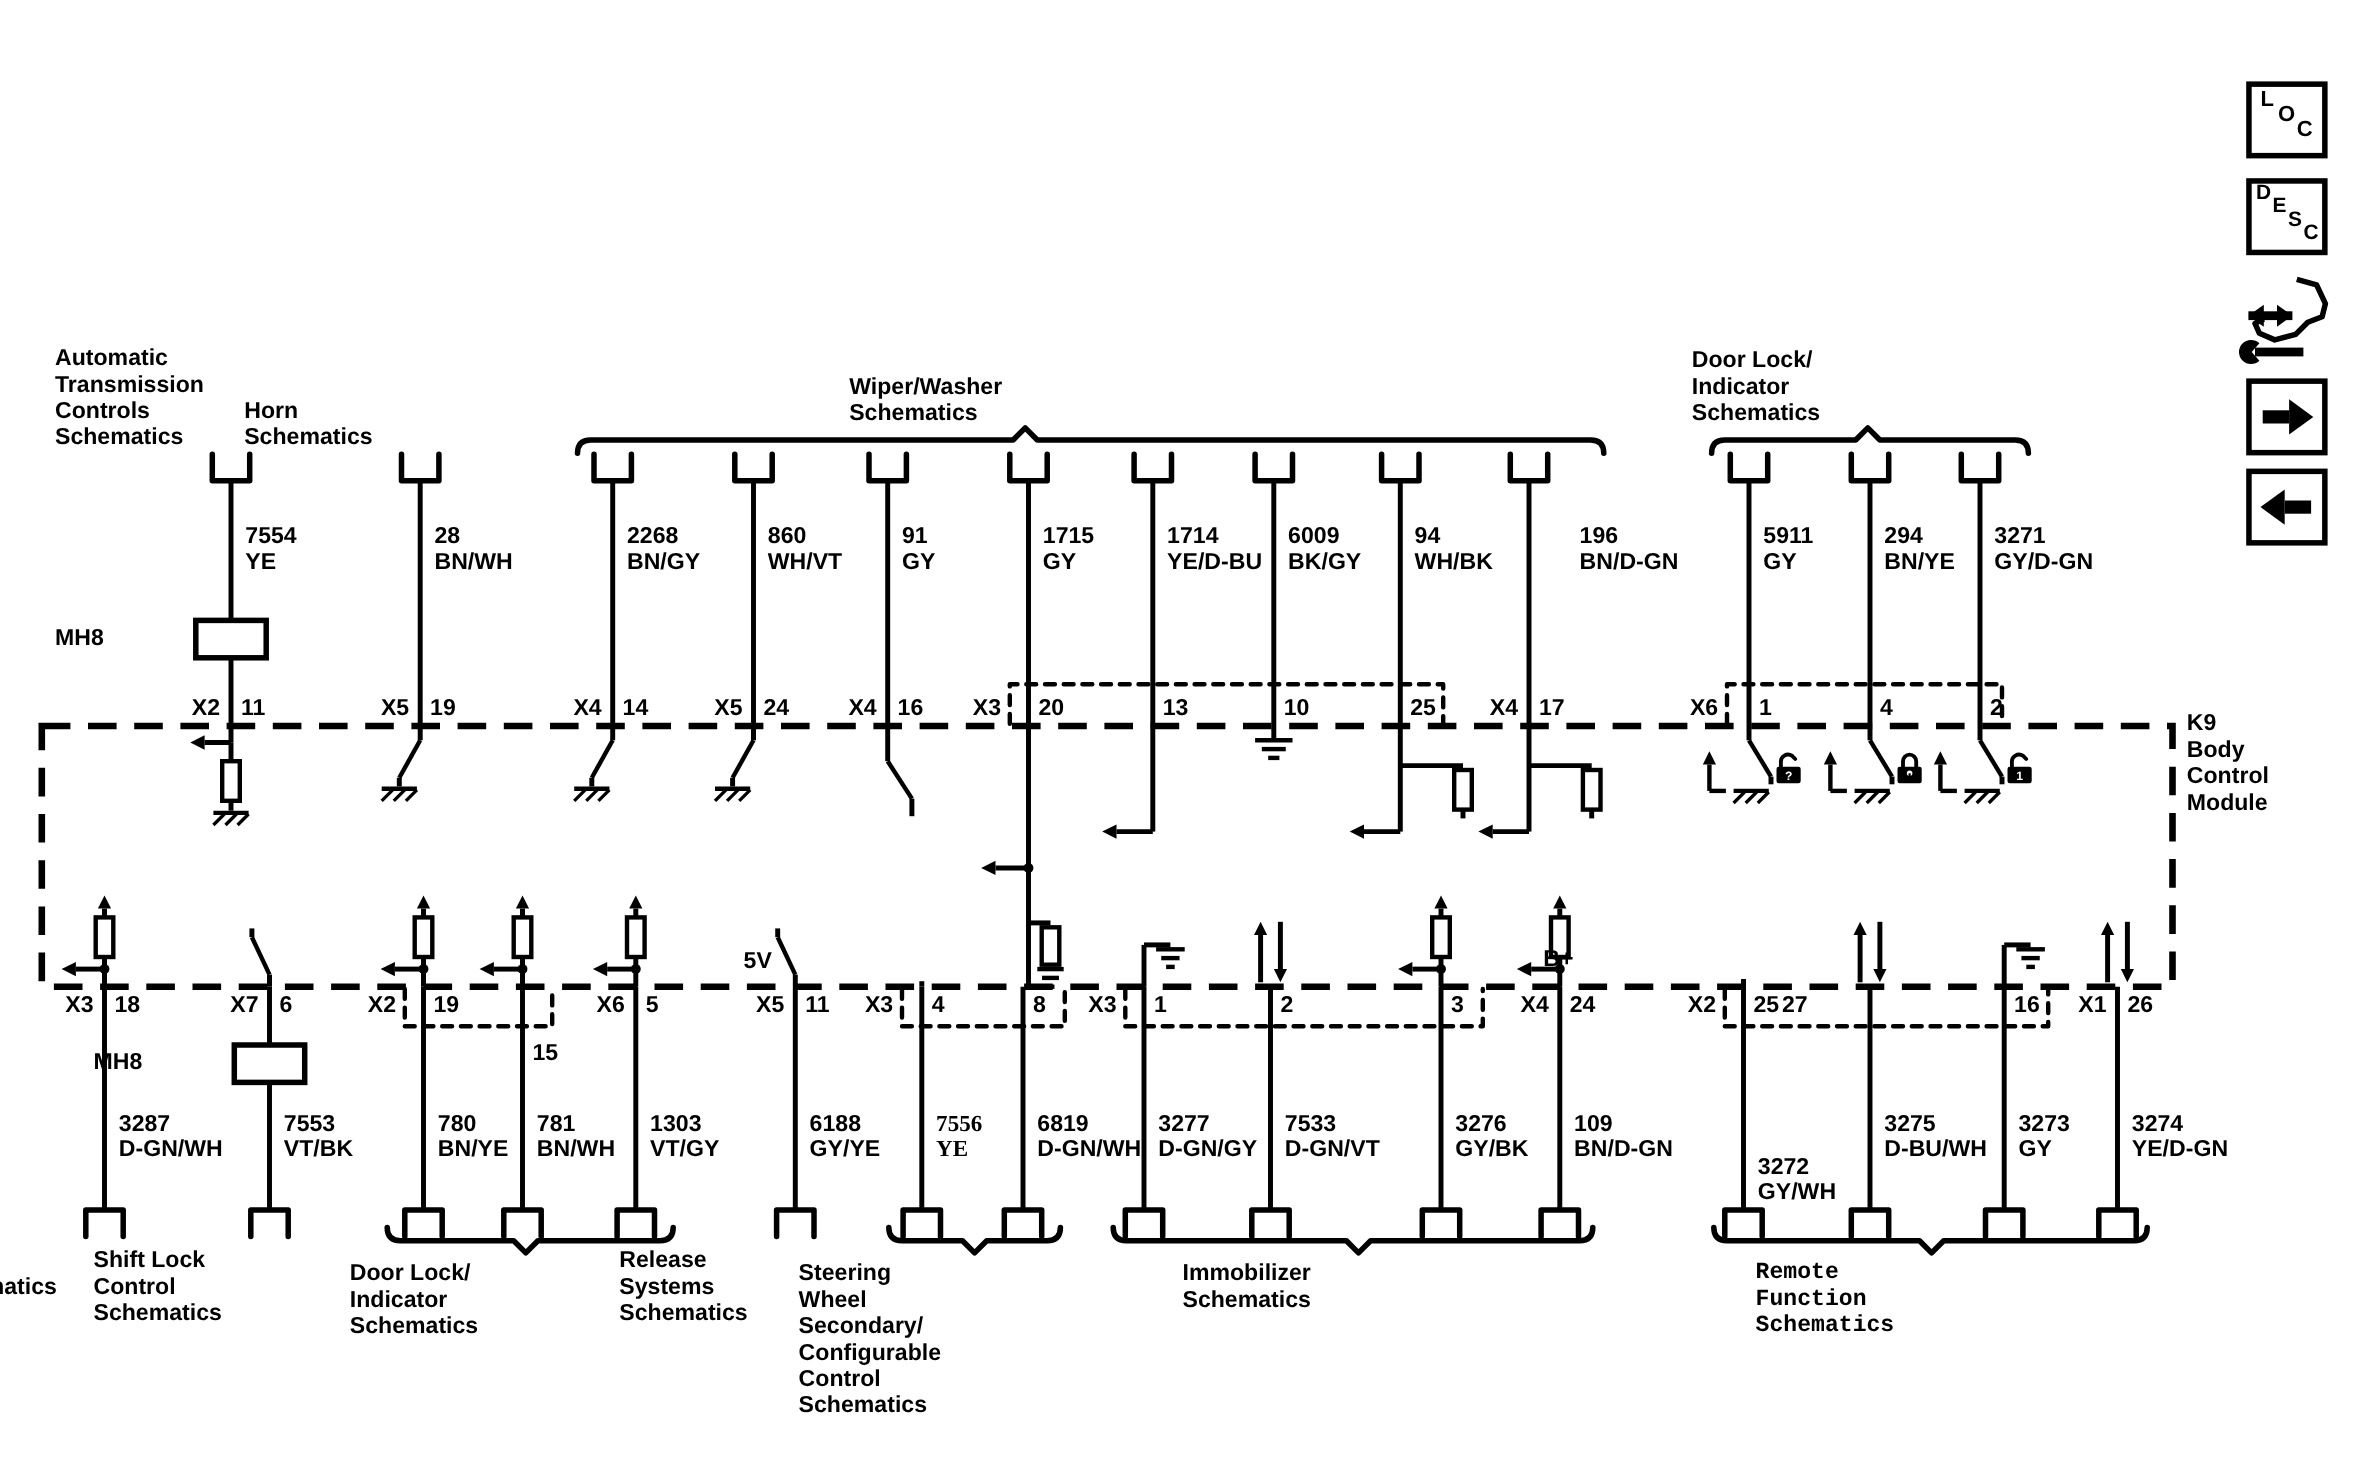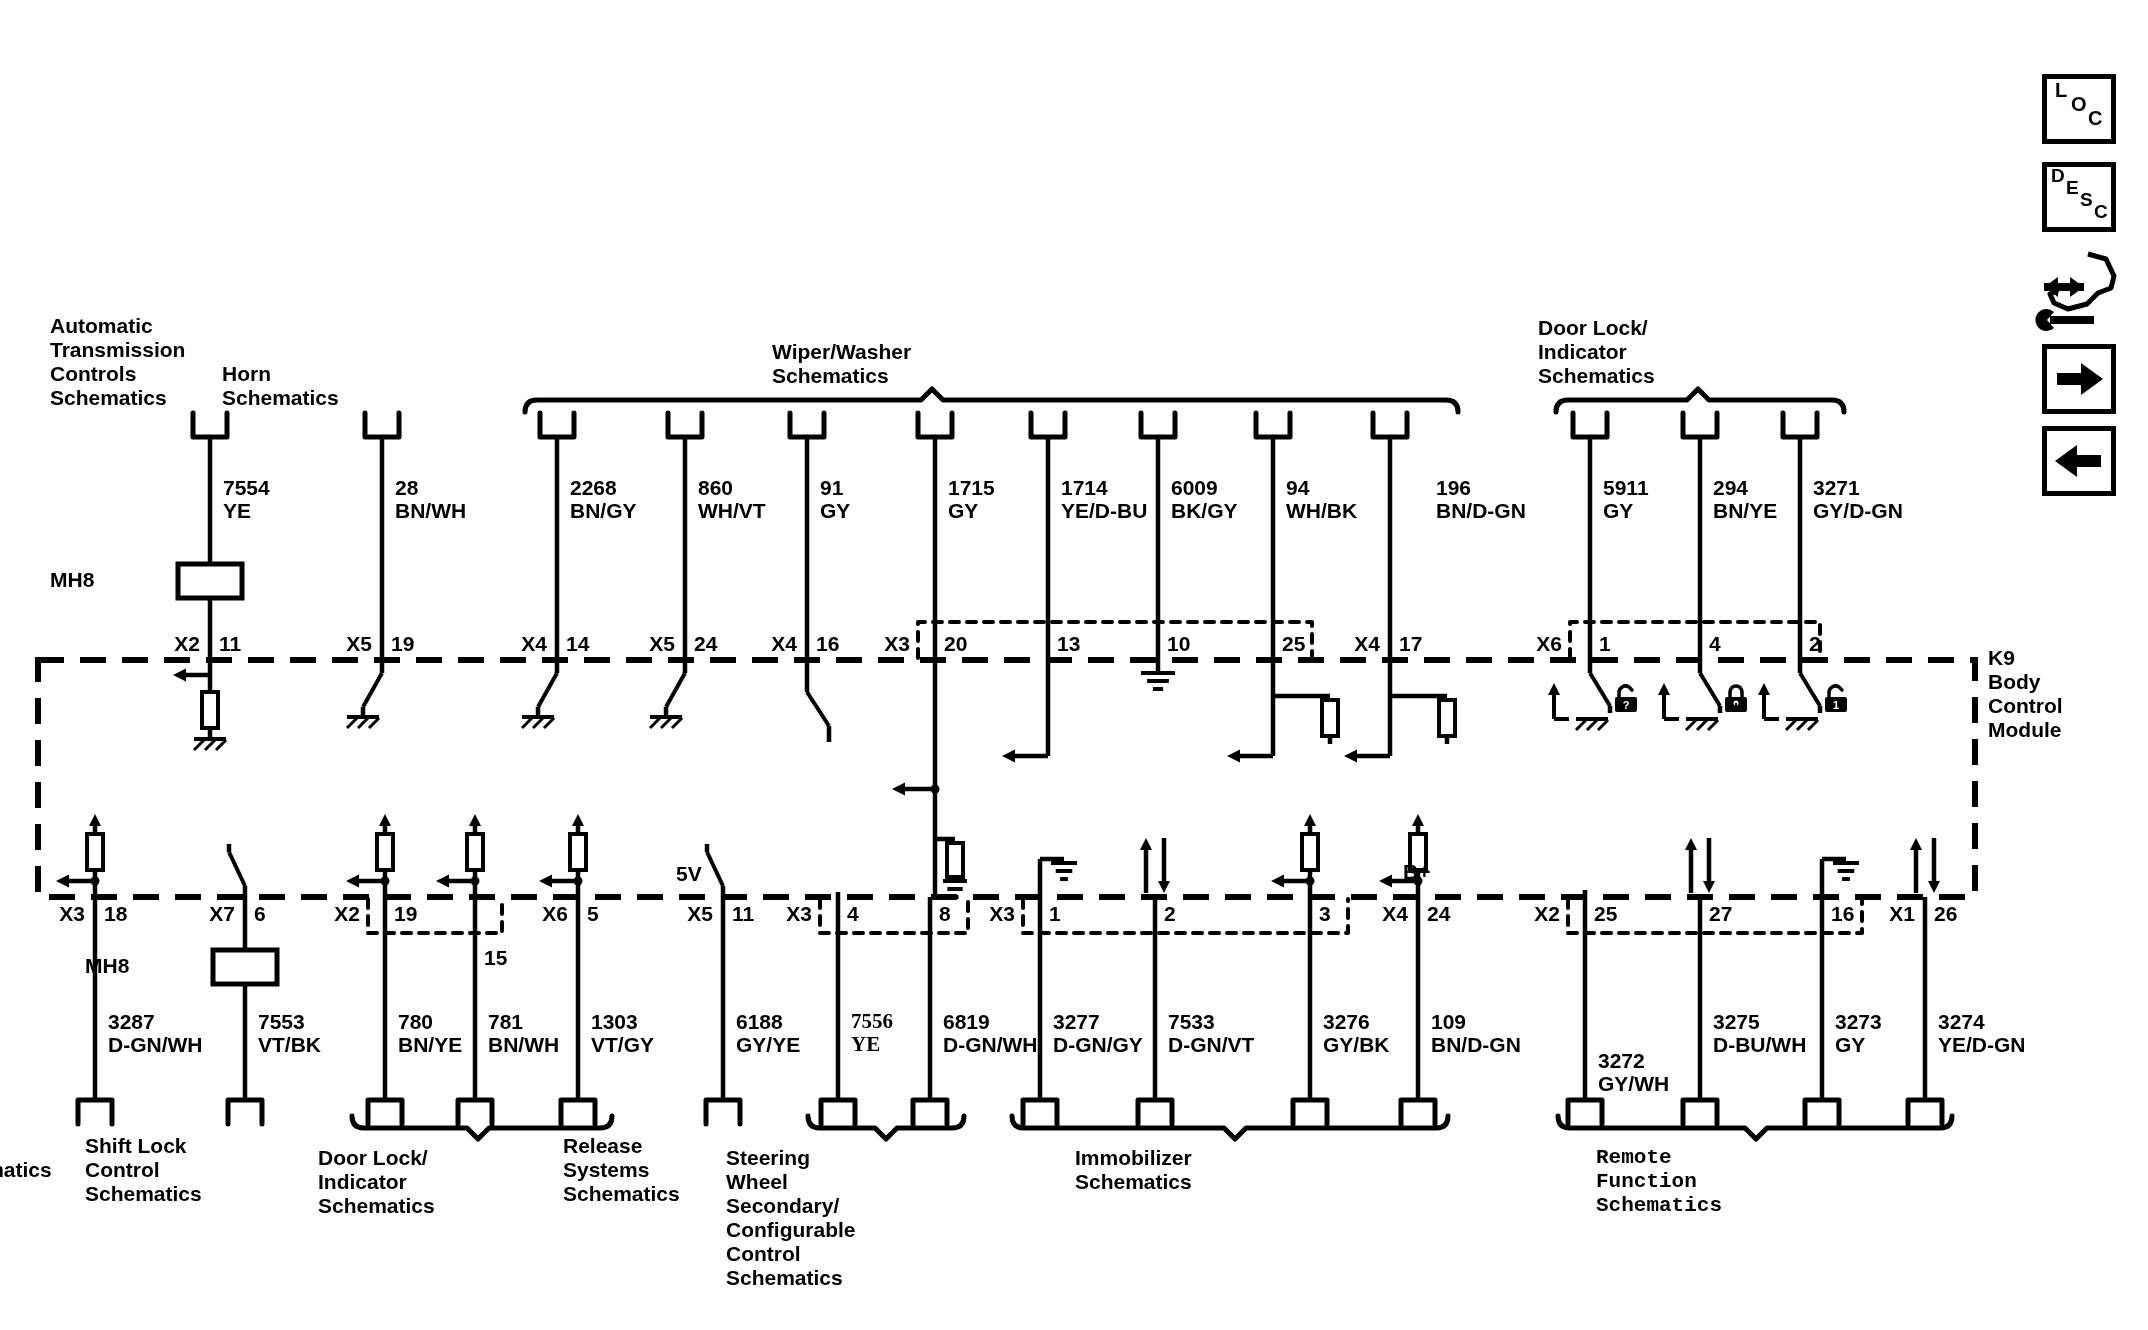--- a/index.html
+++ b/index.html
@@ -393,21 +393,21 @@
       <div class="lbl wirelbl" style="left: 1431px; top: 1010px;">109
 BN/D-GN</div>
       <div class="lbl right" style="left: 1408px; top: 902px;">X4</div>
       <div class="lbl " style="left: 1427px; top: 902px;">24</div>
       <div class="lbl wirelbl" style="left: 1598px; top: 1010px; margin-top: 39px;">3272
 GY/WH</div>
       <div class="lbl right" style="left: 1560px; top: 902px;">X2</div>
       <div class="lbl " style="left: 1594px; top: 902px;">25</div>
       <div class="lbl wirelbl" style="left: 1713px; top: 1010px;">3275
 D-BU/WH</div>
-      <div class="lbl " style="left: 1709px; top: 902px;">27</div>
+      <div class="lbl " style="left: 1620px; top: 902px;">27</div>
       <div class="lbl wirelbl" style="left: 1835px; top: 1010px;">3273
 GY</div>
       <div class="lbl " style="left: 1831px; top: 902px;">16</div>
       <div class="lbl wirelbl" style="left: 1938px; top: 1010px;">3274
 YE/D-GN</div>
       <div class="lbl right" style="left: 1915px; top: 902px;">X1</div>
       <div class="lbl " style="left: 1934px; top: 902px;">26</div>
       <div class="lbl center" style="left: 836px; top: 862px;">5V</div>
       <div class="lbl center" style="left: 1563px; top: 860px;">B+</div>
     </div>

